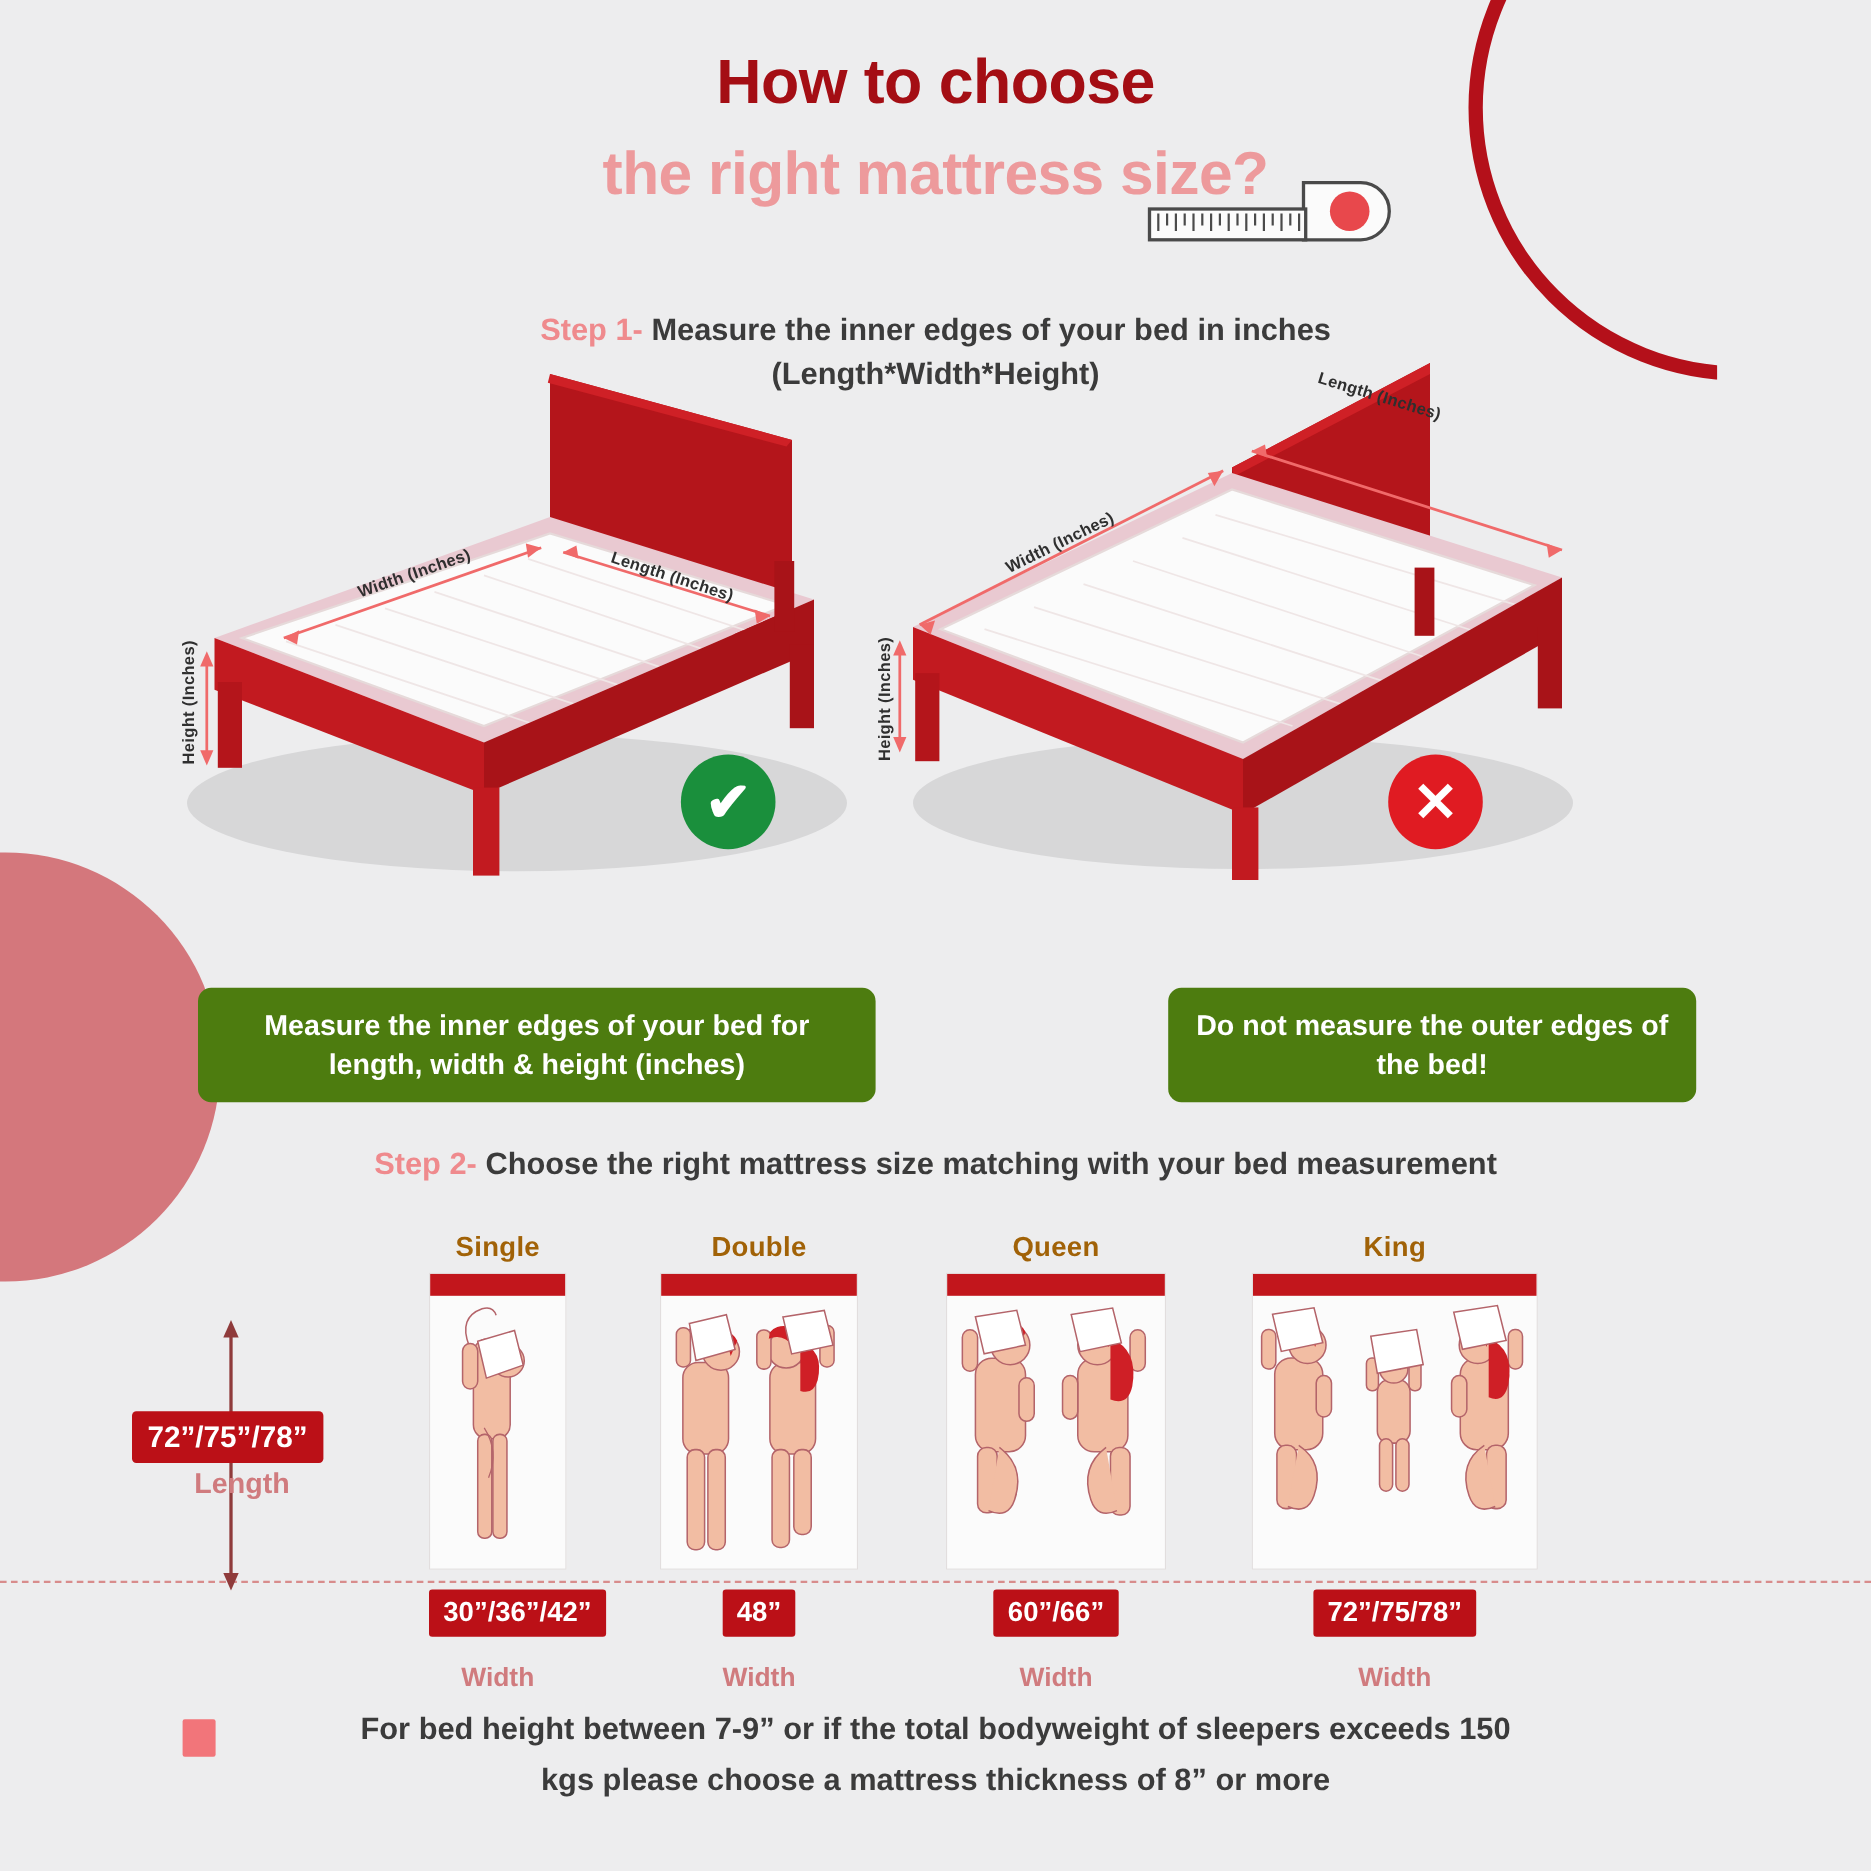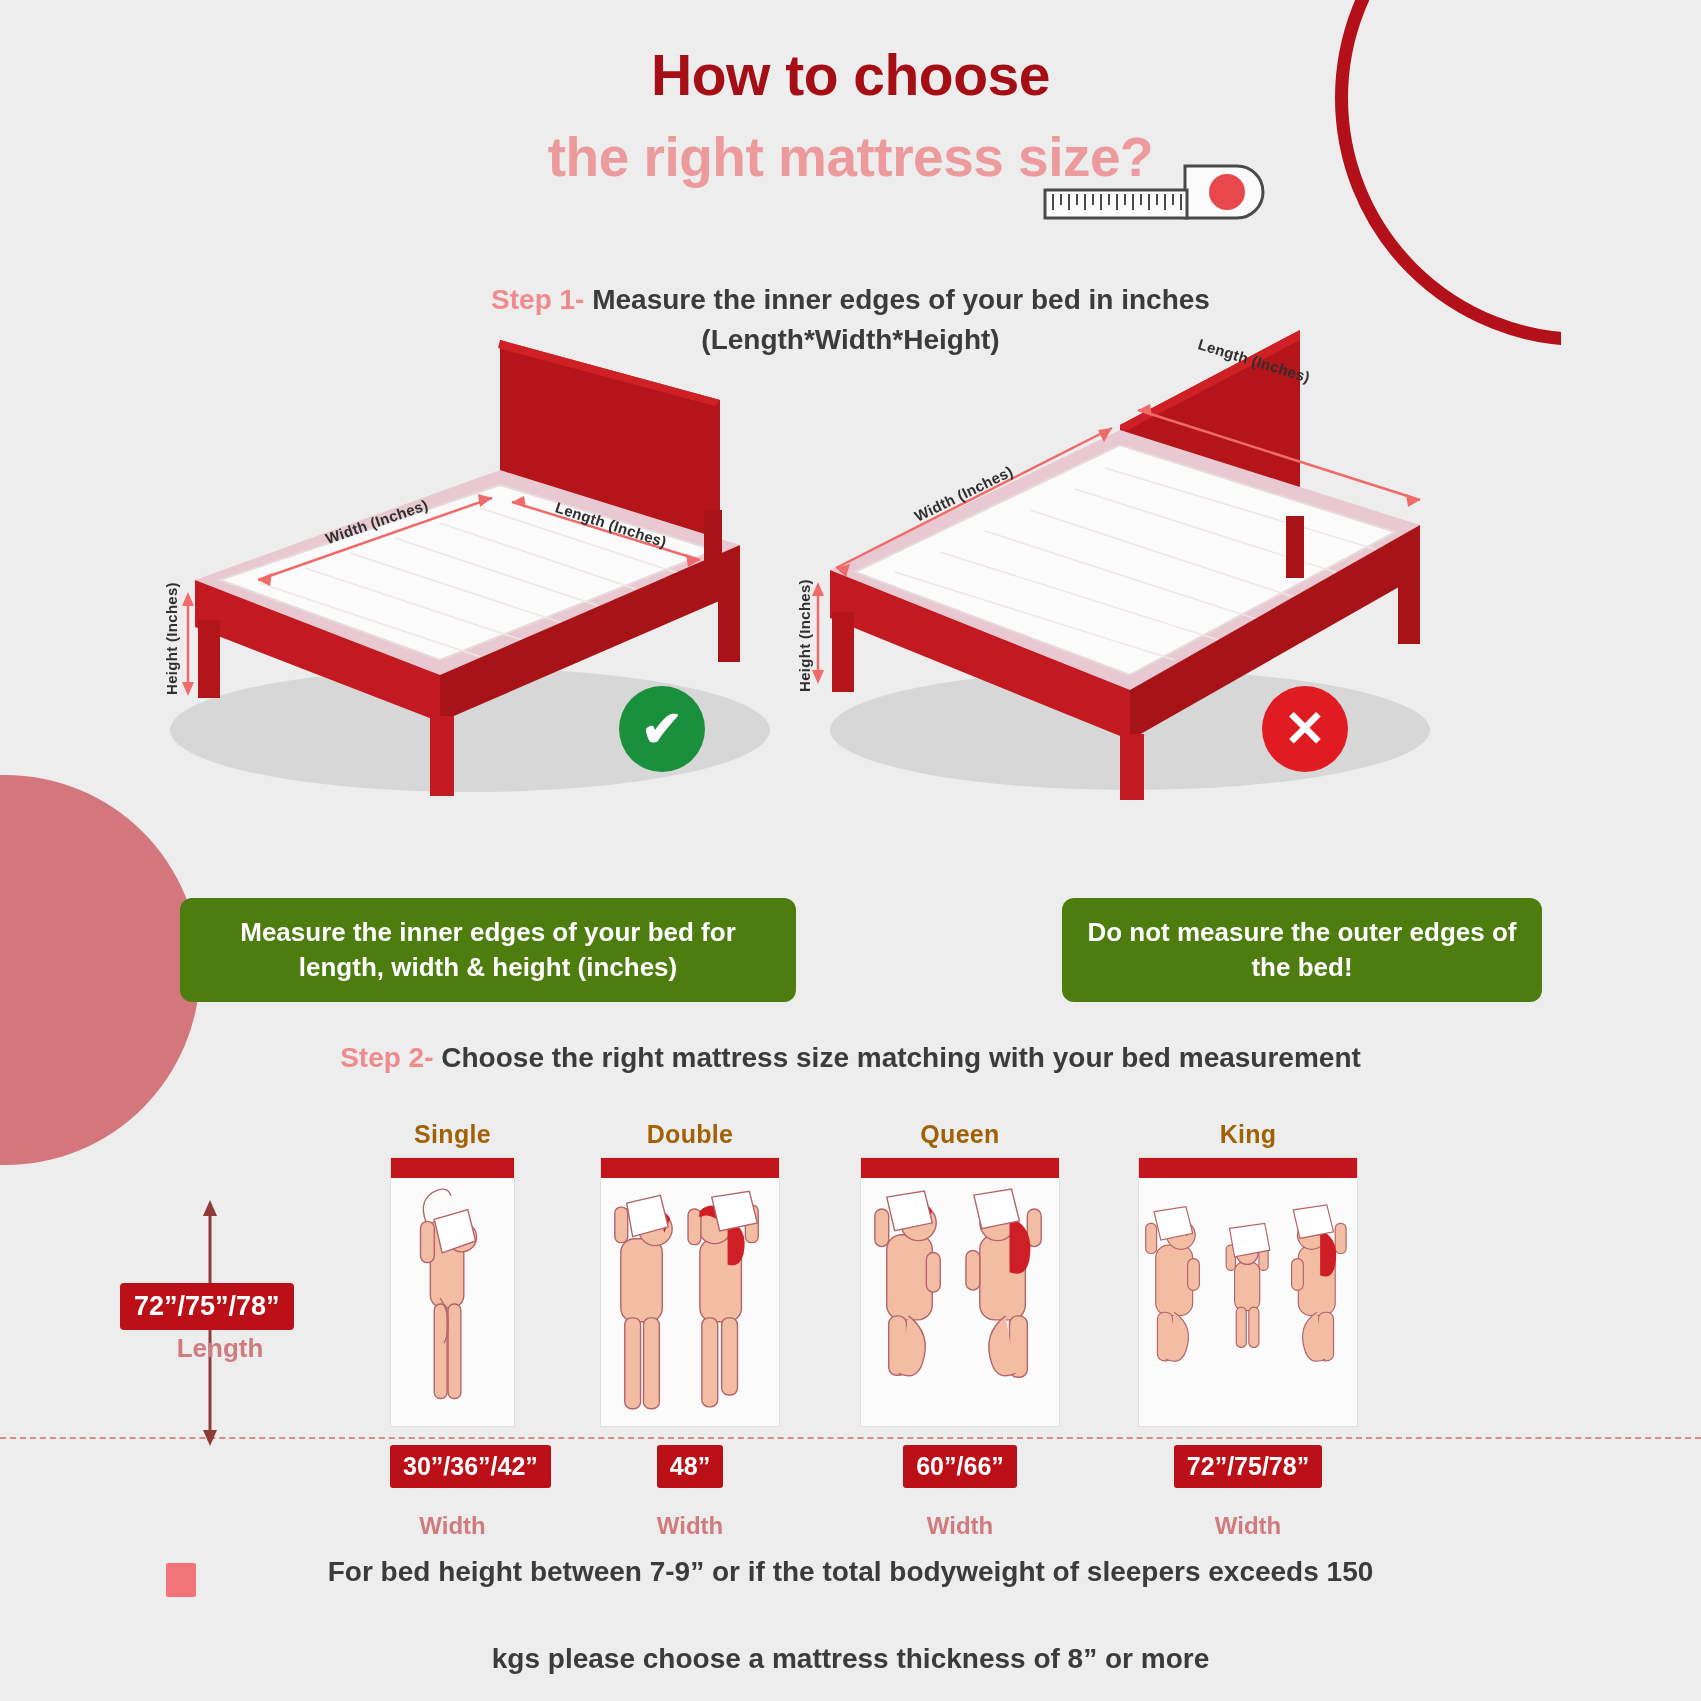--- a/index.html
+++ b/index.html
@@ -128,21 +128,21 @@
   
   .foot-sq{
     position:absolute;left:166px;top:1563px;width:30px;height:34px;background:#f2757a;border-radius:2px;
   }
   .foot1{
     position:absolute;top:1556px;left:0;width:1701px;text-align:center;
     font-size:28px;font-weight:bold;color:#3b3b3b;
   }
   .foot2{
     position:absolute;top:1602px;left:0;width:1701px;text-align:center;
-    font-size:28px;font-weight:bold;color:#3b3b3b;margin-top:41px;
+    font-size:28px;font-weight:bold;color:#3b3b3b;
   }
 </style>
 </head>
 <body>
 
 <div id="stage">
 
   <div class="corner-arc"></div>
   <div class="corner-arc-mask"></div>
   <div class="left-circle"></div>
@@ -370,21 +370,21 @@
           <path d="M150 38 q26 10 20 44 q-4 18 -20 12 z" fill="#cf1f26"></path>
           <polygon points="114,16 152,10 160,42 122,50" fill="#ffffff" stroke="#b4646a" stroke-width="1.4"></polygon>
         </svg>
       </div>
       <div class="wlabel">
         <span class="wchip">60”/66”</span>
         <div class="wcap">Width</div>
       </div>
     </div>
 
-    <div class="size-col" style="left:1138px;width:220px;">
+    <div class="size-col" style="left:1138px;width:260px;">
       <div class="size-title">King</div>
       <div class="mattress">
         <div class="headboard"></div>
         <svg class="sleeper-area" viewBox="0 0 260 250">
 
           <g fill="#f2bda3" stroke="#b4646a" stroke-width="1.4">
             <rect x="20" y="56" width="44" height="84" rx="15"></rect>
             <rect x="22" y="136" width="18" height="58" rx="8"></rect>
             <path d="M42 136 q24 16 14 46 q-6 18 -24 10" fill="#f2bda3"></path>
             <circle cx="50" cy="44" r="17"></circle>

